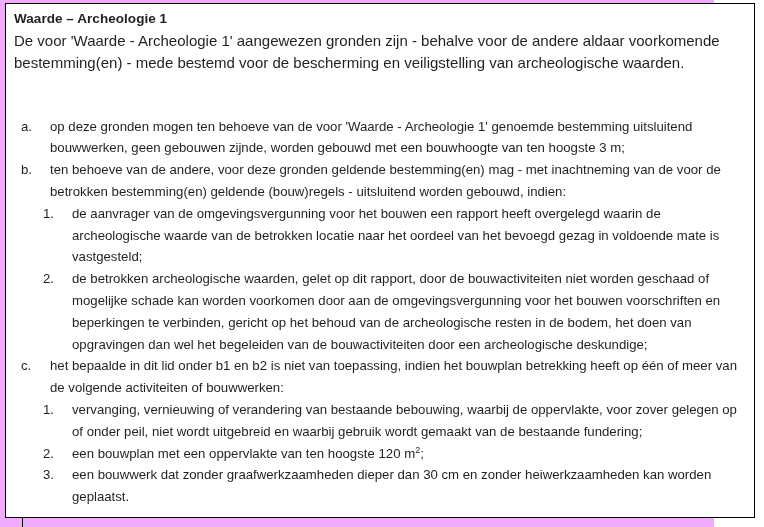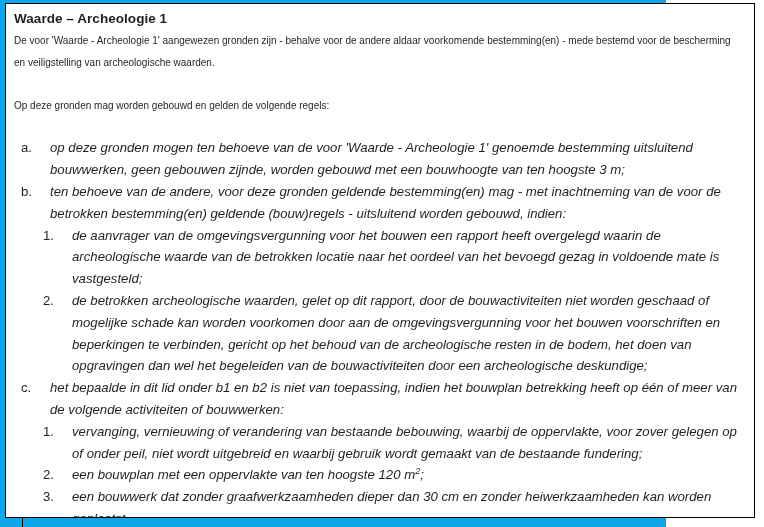--- a/index.html
+++ b/index.html
@@ -12,21 +12,22 @@
     height: 527px;
     font-family: "Liberation Sans", sans-serif;
     color: #231f20;
     overflow: hidden;
   }
 
   #page {
     position: relative;
     width: 666px;
     height: 527px;
-    background: #0ea5e9;
+    background: #f0abfc;
+    padding-left: 48px;
   }
 
   
   #doc-box {
     position: absolute;
     left: 5px;
     top: 3px;
     width: 750px;
     height: 515px;
     box-sizing: border-box;
@@ -51,21 +52,21 @@
 
   .title {
     font-weight: bold;
     font-size: 13.5px;
     line-height: 20px;
     margin: 0 0 1px 0;
     letter-spacing: 0.05px;
   }
 
   .para {
-    font-size: 10px;
+    font-size: 15px;
     line-height: 21.8px;
     margin: 0;
     padding-right: 4px;
   }
 
   .spacer {
     height: 21px;
   }
 
   
@@ -83,21 +84,20 @@
   }
 
   li.item > .marker {
     flex: 0 0 auto;
     text-align: left;
   }
 
   li.item > .body {
     flex: 1 1 auto;
     min-width: 0;
-    font-style: italic;
   }
 
   
   ul.lettered > li.item {
     padding-left: 7px;
   }
   ul.lettered > li.item > .marker {
     width: 29px;
   }
 
@@ -122,21 +122,20 @@
 
   <div id="doc-box">
     <div id="doc-inner">
 
       <div class="title">Waarde – Archeologie 1</div>
 
       <p class="para">De voor 'Waarde - Archeologie 1' aangewezen gronden zijn - behalve voor de andere aldaar voorkomende bestemming(en) - mede bestemd voor de bescherming en veiligstelling van archeologische waarden.</p>
 
       <div class="spacer"></div>
 
-      <p class="para">Op deze gronden mag worden gebouwd en gelden de volgende regels:</p>
 
       <div class="spacer"></div>
 
       <ul class="lettered">
 
         <li class="item">
           <span class="marker">a.</span>
           <span class="body">op deze gronden mogen ten behoeve van de voor 'Waarde - Archeologie 1' genoemde bestemming uitsluitend bouwwerken, geen gebouwen zijnde, worden gebouwd met een bouwhoogte van ten hoogste 3 m;</span>
         </li>
 

